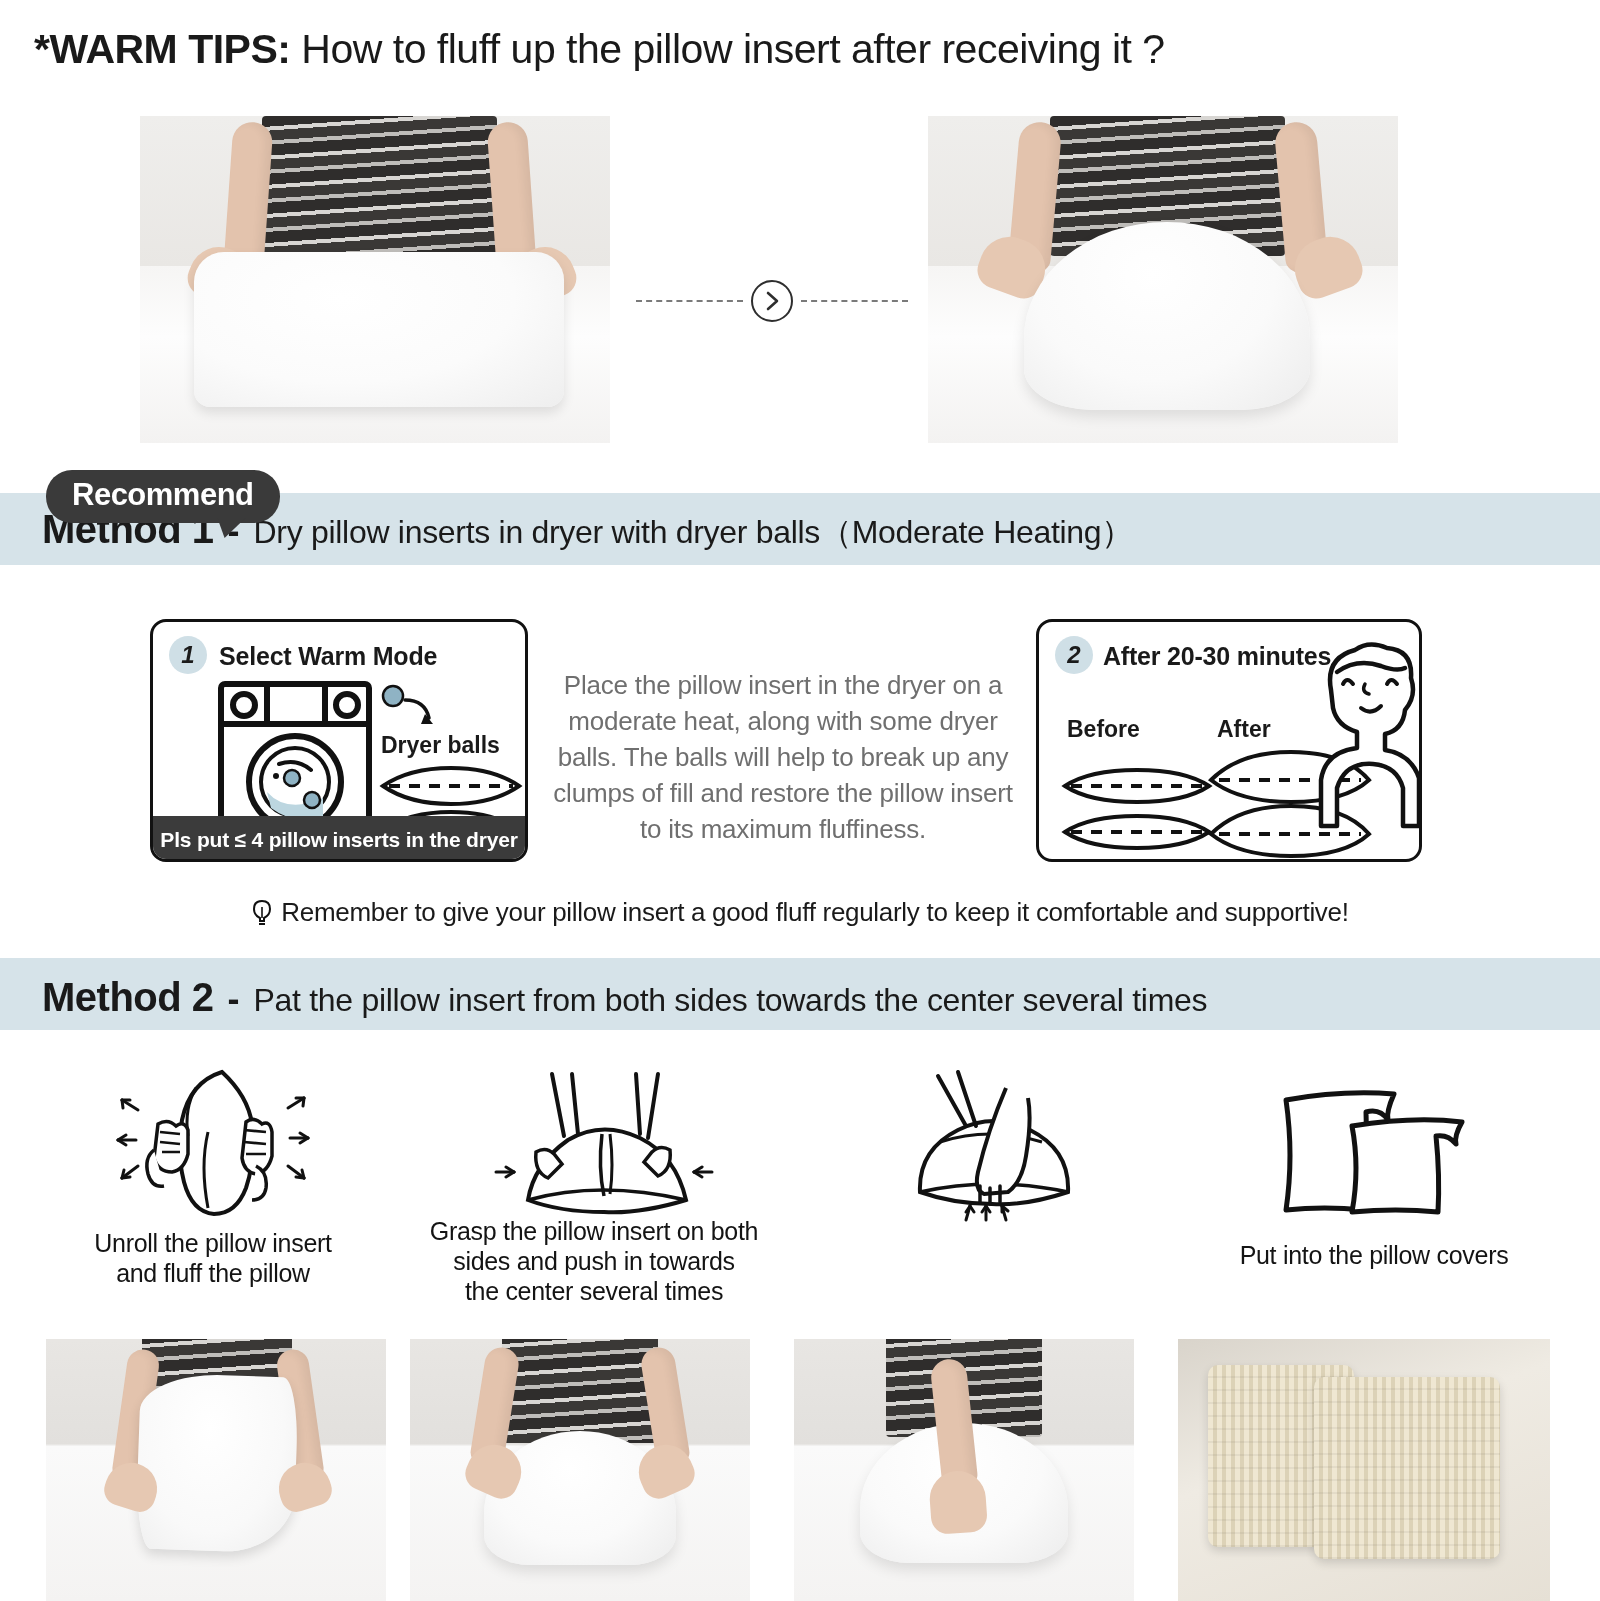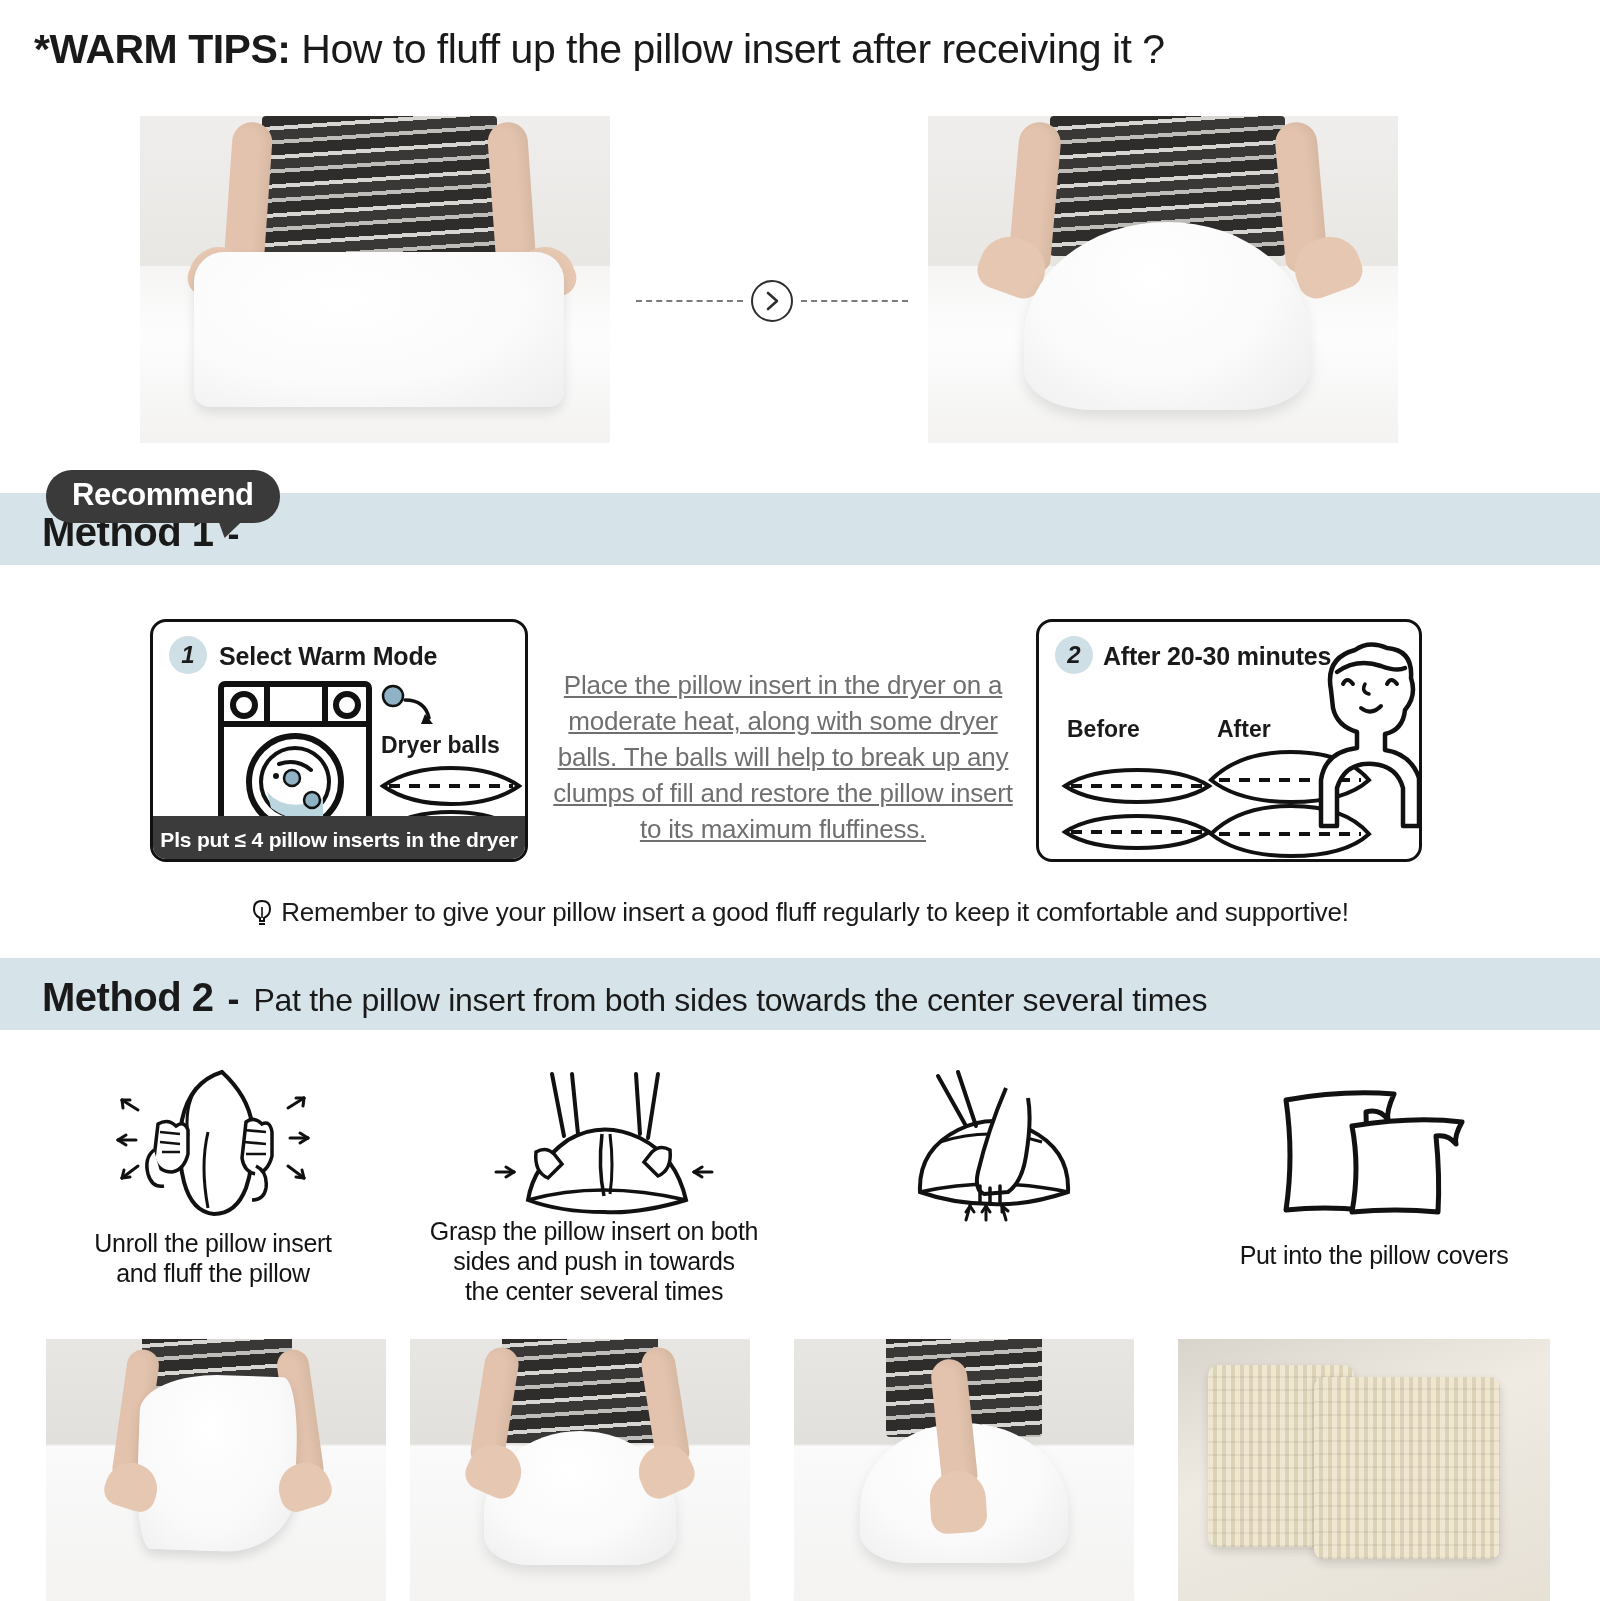--- a/index.html
+++ b/index.html
@@ -110,21 +110,21 @@
   .card-title{position:absolute;font-size:25px;font-weight:700;letter-spacing:-0.2px;}
   .card-foot{
     position:absolute;left:0;right:0;bottom:0;background:#3b3b3b;color:#fff;
     text-align:center;font-size:21px;font-weight:700;padding:12px 0 7px;
     letter-spacing:-0.2px;
   }
   .mini-label{position:absolute;font-size:23px;font-weight:700;}
 
   .center-para{
     position:absolute;text-align:center;color:#6f6f6f;
-    font-size:26px;line-height:1.38;letter-spacing:-0.2px;text-decoration:underline;
+    font-size:26px;line-height:1.38;letter-spacing:-0.2px;
   }
 
   .tipline{
     position:absolute;left:0;width:1600px;text-align:center;
     font-size:26px;font-weight:500;letter-spacing:-0.3px;
     display:flex;align-items:center;justify-content:center;gap:8px;
   }
 
   
   .iconcell{position:absolute;}
@@ -197,20 +197,21 @@
     <div class="hand" style="left:366px;top:122px;width:66px;height:56px;transform:rotate(-20deg);"></div>
     <div class="pillow-puff" style="left:96px;top:106px;width:286px;height:188px;"></div>
   </div>
 
   <div class="recommend">Recommend</div>
 
   <div class="band" style="top:493px;height:72px;">
     <div class="inner">
       <span class="m-title">Method 1</span>
       <span class="m-dash">-</span>
+      <span class="m-sub">Dry pillow inserts in dryer with dryer balls（Moderate Heating）</span>
     </div>
   </div>
 
   <div class="card" style="left:150px;top:619px;width:378px;height:243px;">
     <div class="step-num" style="left:16px;top:14px;">1</div>
     <div class="card-title" style="left:66px;top:20px;">Select Warm Mode</div>
 
     <svg style="position:absolute;left:62px;top:58px;" width="160" height="160" viewBox="0 0 160 160">
       <rect x="6" y="4" width="148" height="152" rx="4" fill="#fff" stroke="#111" stroke-width="6"></rect>
       <line x1="6" y1="44" x2="154" y2="44" stroke="#111" stroke-width="6"></line>

